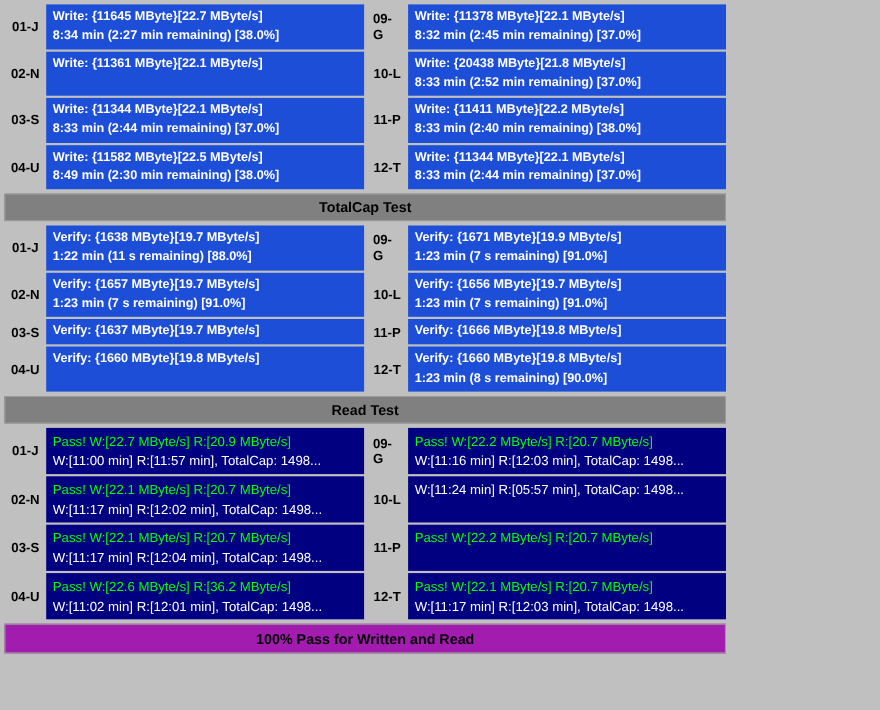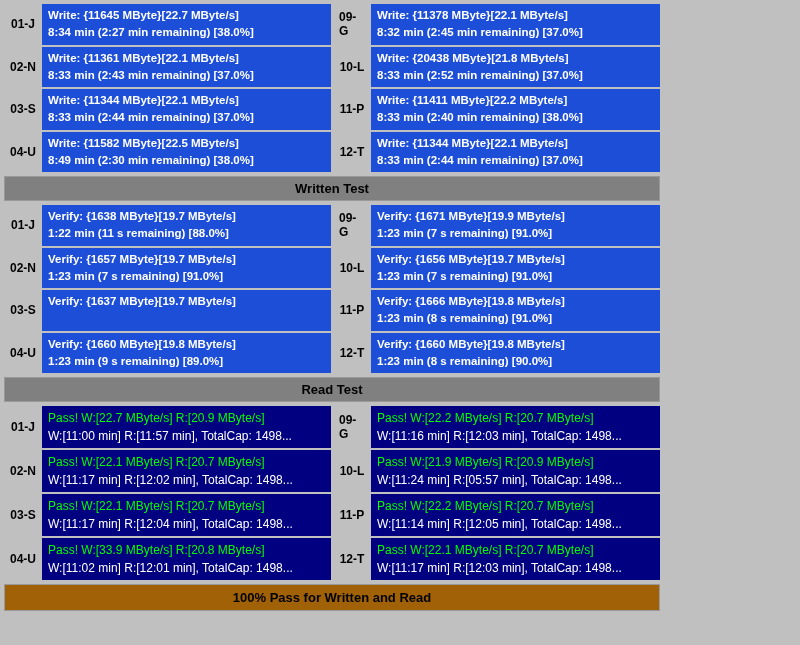--- a/index.html
+++ b/index.html
@@ -27,21 +27,21 @@
       background: #808080;
       text-align: center;
       padding: 4px 0;
       font-size: 13px;
       font-weight: bold;
       color: #000000;
       margin: 4px 0;
       border: 1px solid #999;
     }
     .footer {
-      background: #a16207;
+      background: #a21caf;
       text-align: center;
       padding: 5px 0;
       font-size: 13px;
       font-weight: bold;
       color: #000000;
       margin-top: 4px;
       border: 1px solid #999;
     }
     .row-id {
       background: #c0c0c0;
@@ -90,21 +90,20 @@
           <div class="row-id">09-G</div>
           <div class="cell-content">
             <div>Write: {11378 MByte}[22.1 MByte/s]</div>
             <div>8:32 min (2:45 min remaining)  [37.0%]</div>
           </div>
         </div>
         <div style="display: grid; grid-template-columns: 38px 1fr;">
           <div class="row-id">02-N</div>
           <div class="cell-content">
             <div>Write: {11361 MByte}[22.1 MByte/s]</div>
-            <div>8:33 min (2:43 min remaining)  [37.0%]</div>
           </div>
         </div>
         <div style="display: grid; grid-template-columns: 38px 1fr;">
           <div class="row-id">10-L</div>
           <div class="cell-content">
             <div>Write: {20438 MByte}[21.8 MByte/s]</div>
             <div>8:33 min (2:52 min remaining)  [37.0%]</div>
           </div>
         </div>
         <div style="display: grid; grid-template-columns: 38px 1fr;">
@@ -129,21 +128,21 @@
           </div>
         </div>
         <div style="display: grid; grid-template-columns: 38px 1fr;">
           <div class="row-id">12-T</div>
           <div class="cell-content">
             <div>Write: {11344 MByte}[22.1 MByte/s]</div>
             <div>8:33 min (2:44 min remaining)  [37.0%]</div>
           </div>
         </div>
       </div>
-    <div class="section-header">Written Test</div>
+    <div class="section-header">TotalCap Test</div>
   </div>
 
   <div class="section">
     <div class="grid-two-col" id="verify-grid">
         <div style="display: grid; grid-template-columns: 38px 1fr;">
           <div class="row-id">01-J</div>
           <div class="cell-content">
             <div>Verify: {1638 MByte}[19.7 MByte/s]</div>
             <div>1:22 min (11 s remaining)   [88.0%]</div>
           </div>
@@ -172,28 +171,26 @@
         <div style="display: grid; grid-template-columns: 38px 1fr;">
           <div class="row-id">03-S</div>
           <div class="cell-content">
             <div>Verify: {1637 MByte}[19.7 MByte/s]</div>
           </div>
         </div>
         <div style="display: grid; grid-template-columns: 38px 1fr;">
           <div class="row-id">11-P</div>
           <div class="cell-content">
             <div>Verify: {1666 MByte}[19.8 MByte/s]</div>
-            <div>1:23 min (8 s remaining)   [91.0%]</div>
           </div>
         </div>
         <div style="display: grid; grid-template-columns: 38px 1fr;">
           <div class="row-id">04-U</div>
           <div class="cell-content">
             <div>Verify: {1660 MByte}[19.8 MByte/s]</div>
-            <div>1:23 min (9 s remaining)   [89.0%]</div>
           </div>
         </div>
         <div style="display: grid; grid-template-columns: 38px 1fr;">
           <div class="row-id">12-T</div>
           <div class="cell-content">
             <div>Verify: {1660 MByte}[19.8 MByte/s]</div>
             <div>1:23 min (8 s remaining)   [90.0%]</div>
           </div>
         </div>
       </div>
@@ -219,42 +216,40 @@
         <div style="display: grid; grid-template-columns: 38px 1fr;">
           <div class="row-id">02-N</div>
           <div class="pass-content">
             <div class="pass-line1">Pass! W:[22.1 MByte/s] R:[20.7 MByte/s]</div>
             <div class="pass-line2">W:[11:17 min] R:[12:02 min], TotalCap: 1498...</div>
           </div>
         </div>
         <div style="display: grid; grid-template-columns: 38px 1fr;">
           <div class="row-id">10-L</div>
           <div class="pass-content">
-            <div class="pass-line1">Pass! W:[21.9 MByte/s] R:[20.9 MByte/s]</div>
             <div class="pass-line2">W:[11:24 min] R:[05:57 min], TotalCap: 1498...</div>
           </div>
         </div>
         <div style="display: grid; grid-template-columns: 38px 1fr;">
           <div class="row-id">03-S</div>
           <div class="pass-content">
             <div class="pass-line1">Pass! W:[22.1 MByte/s] R:[20.7 MByte/s]</div>
             <div class="pass-line2">W:[11:17 min] R:[12:04 min], TotalCap: 1498...</div>
           </div>
         </div>
         <div style="display: grid; grid-template-columns: 38px 1fr;">
           <div class="row-id">11-P</div>
           <div class="pass-content">
             <div class="pass-line1">Pass! W:[22.2 MByte/s] R:[20.7 MByte/s]</div>
-            <div class="pass-line2">W:[11:14 min] R:[12:05 min], TotalCap: 1498...</div>
           </div>
         </div>
         <div style="display: grid; grid-template-columns: 38px 1fr;">
           <div class="row-id">04-U</div>
           <div class="pass-content">
-            <div class="pass-line1">Pass! W:[33.9 MByte/s] R:[20.8 MByte/s]</div>
+            <div class="pass-line1">Pass! W:[22.6 MByte/s] R:[36.2 MByte/s]</div>
             <div class="pass-line2">W:[11:02 min] R:[12:01 min], TotalCap: 1498...</div>
           </div>
         </div>
         <div style="display: grid; grid-template-columns: 38px 1fr;">
           <div class="row-id">12-T</div>
           <div class="pass-content">
             <div class="pass-line1">Pass! W:[22.1 MByte/s] R:[20.7 MByte/s]</div>
             <div class="pass-line2">W:[11:17 min] R:[12:03 min], TotalCap: 1498...</div>
           </div>
         </div>

